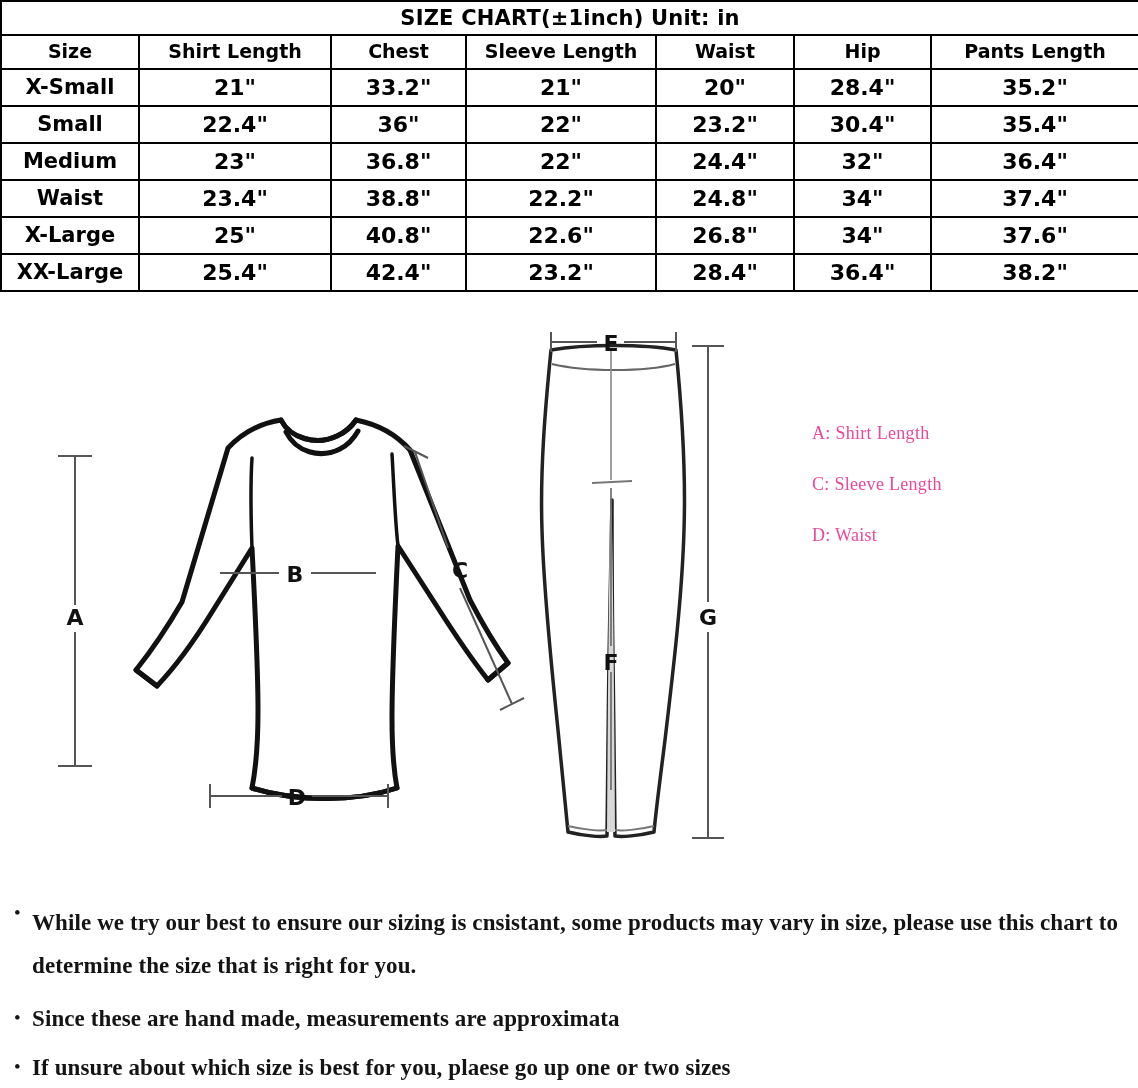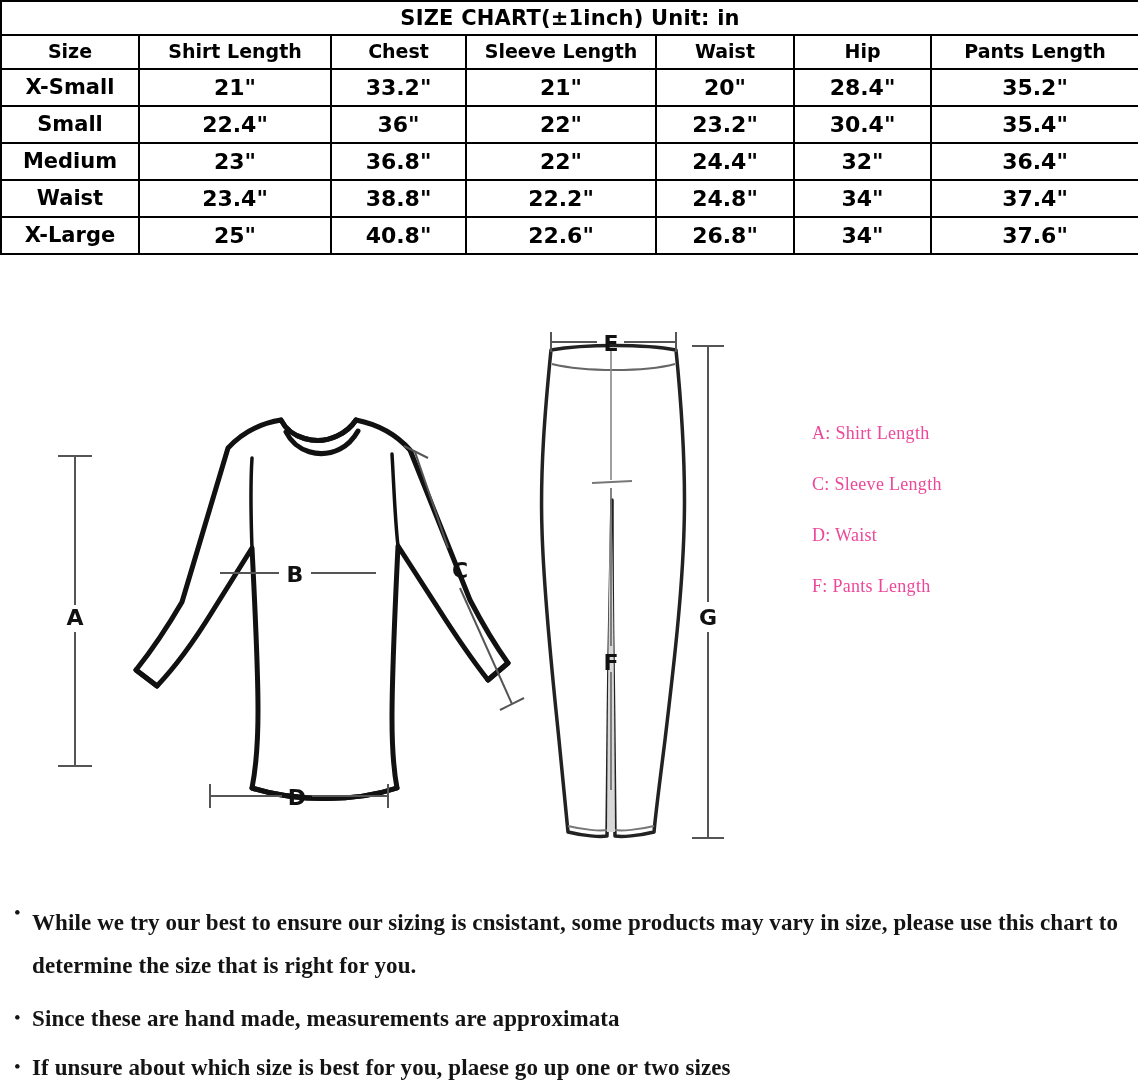--- a/index.html
+++ b/index.html
@@ -207,20 +207,29 @@
         <td class="data-cell">37.4"</td>
       </tr>
       <tr>
         <td class="data-cell size-name">X-Large</td>
         <td class="data-cell">25"</td>
         <td class="data-cell">40.8"</td>
         <td class="data-cell">22.6"</td>
         <td class="data-cell">26.8"</td>
         <td class="data-cell">34"</td>
         <td class="data-cell">37.6"</td>
+      </tr>
+      <tr>
+        <td class="data-cell size-name">XX-Large</td>
+        <td class="data-cell">25.4"</td>
+        <td class="data-cell">42.4"</td>
+        <td class="data-cell">23.2"</td>
+        <td class="data-cell">28.4"</td>
+        <td class="data-cell">36.4"</td>
+        <td class="data-cell">38.2"</td>
       </tr>
     </tbody>
   </table>
 </div>
 
 <div id="diagram-area">
   <svg width="1138" height="570" viewBox="0 0 1138 570" xmlns="http://www.w3.org/2000/svg">
 
     <g>
 
@@ -341,21 +350,20 @@
       <text class="dim-label" x="708" y="305" text-anchor="middle">G</text>
     </g>
 
   </svg>
 </div>
 
 <div id="legend">
   <div class="legend-item">A: Shirt Length</div>
   <div class="legend-item">C: Sleeve Length</div>
   <div class="legend-item">D: Waist</div>
-  <div class="legend-item">F: Pants Length</div>
 </div>
 
 <div id="notes">
   <div class="note" id="note-0">
     <span class="note-bullet">•</span>
     <span class="note-text">While we try our best to ensure our sizing is cnsistant, some products may vary in size, please use this chart to determine the size that is right for you.</span>
   </div>
   <div class="note" id="note-1">
     <span class="note-bullet">•</span>
     <span class="note-text">Since these are hand made, measurements are approximata</span>

